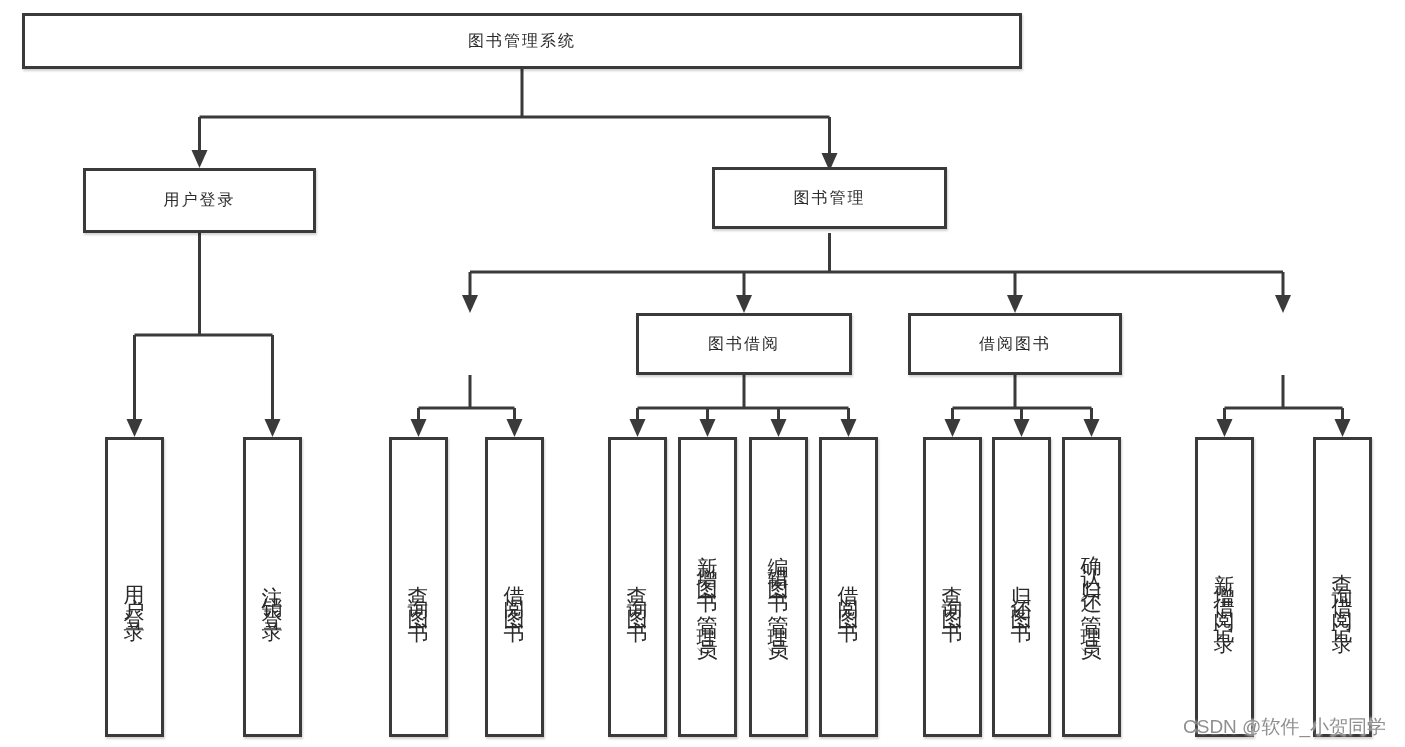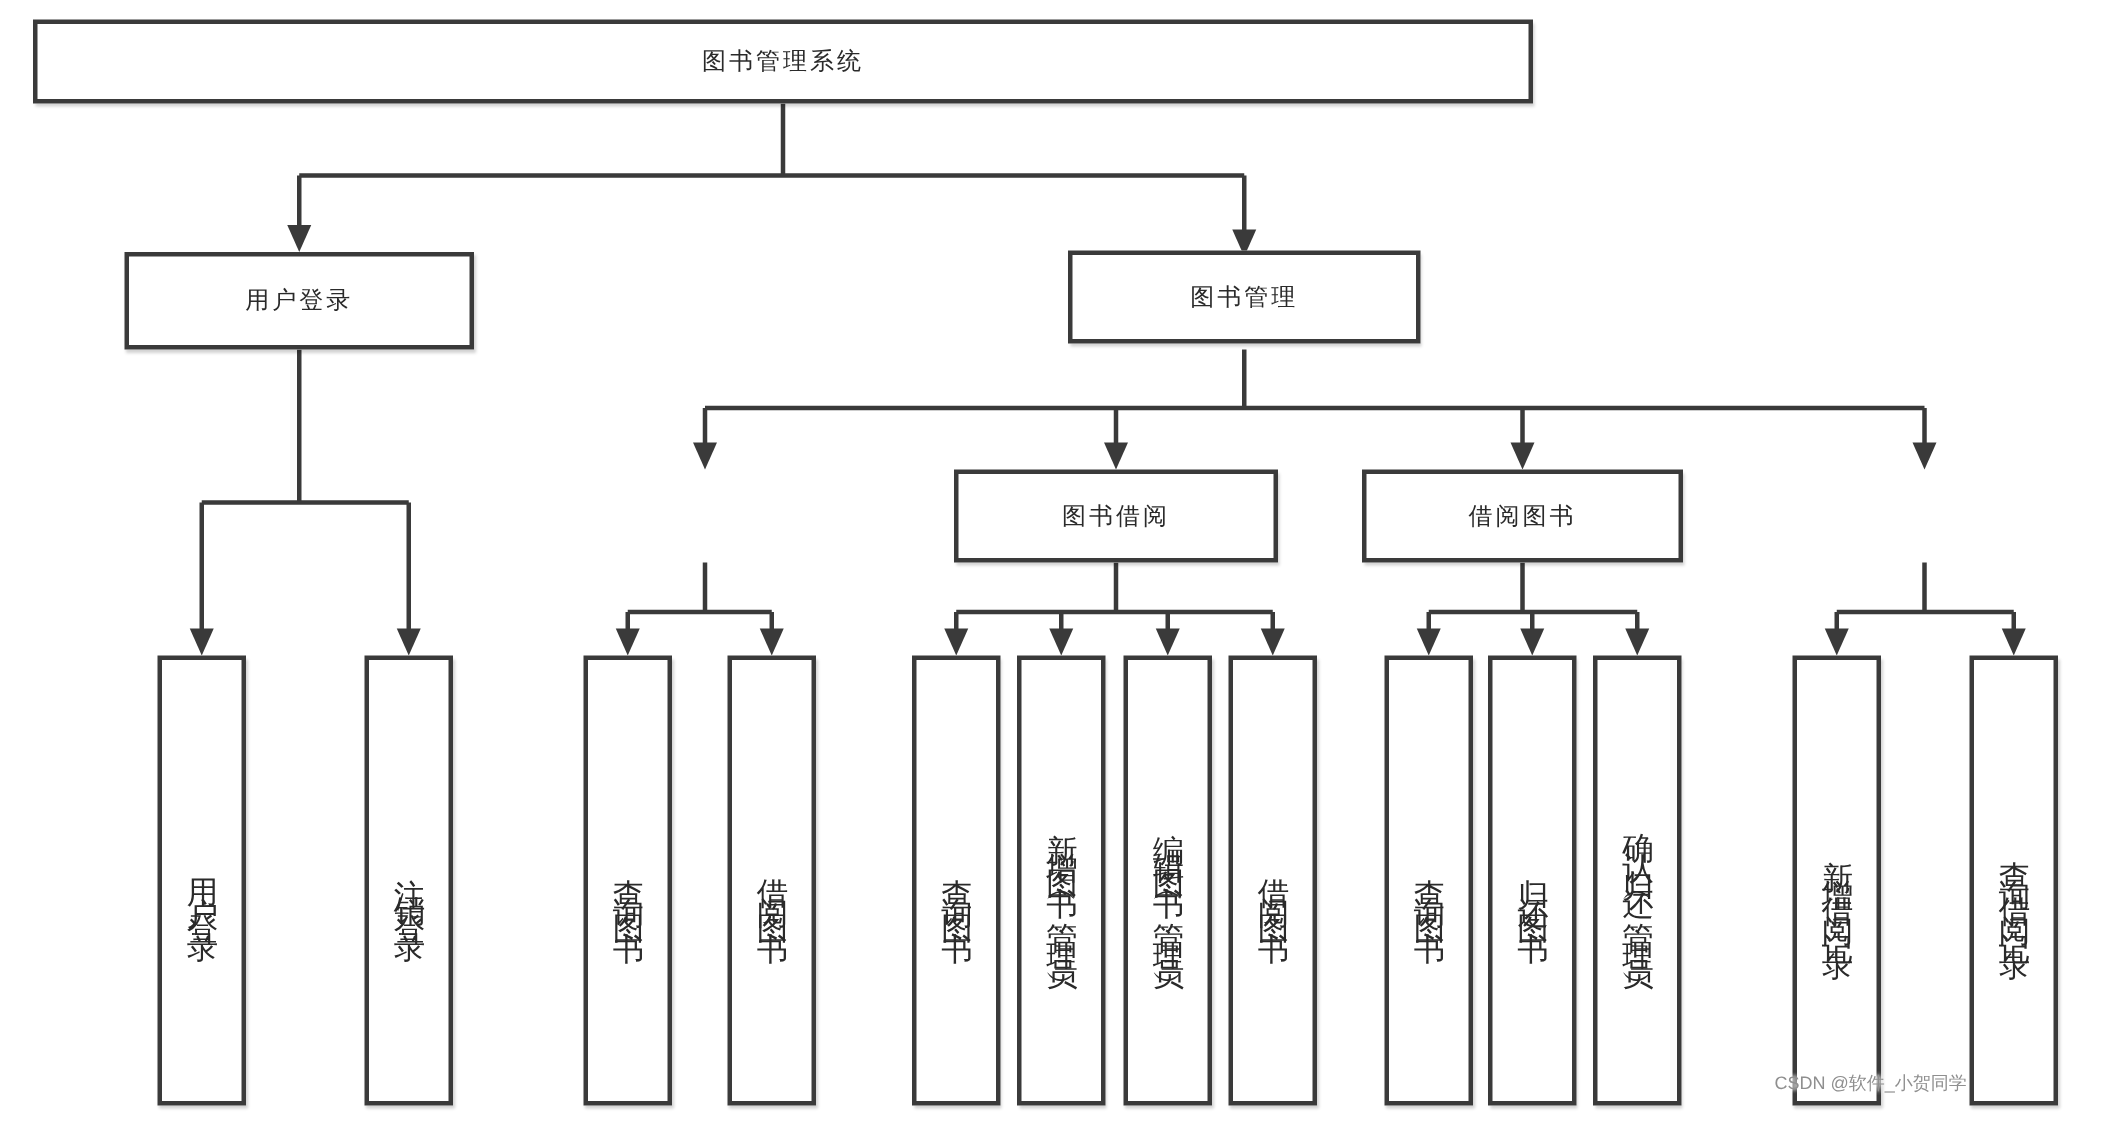--- a/index.html
+++ b/index.html
@@ -35,21 +35,21 @@
     text-orientation: mixed;
     font-size: 21px;
     letter-spacing: 12px;
     margin-bottom: -12px;
     line-height: 1;
   }
   .watermark {
     position: absolute;
     left: 1183px;
     top: 714px;
-    font-size: 12px;
+    font-size: 19px;
     color: #8f8f8f;
     white-space: nowrap;
     text-shadow: 0 0 3px #ffffff, 0 0 3px #ffffff;
     z-index: 3;
   }
 </style>
 </head>
 <body>
 
 <div id="canvas">

